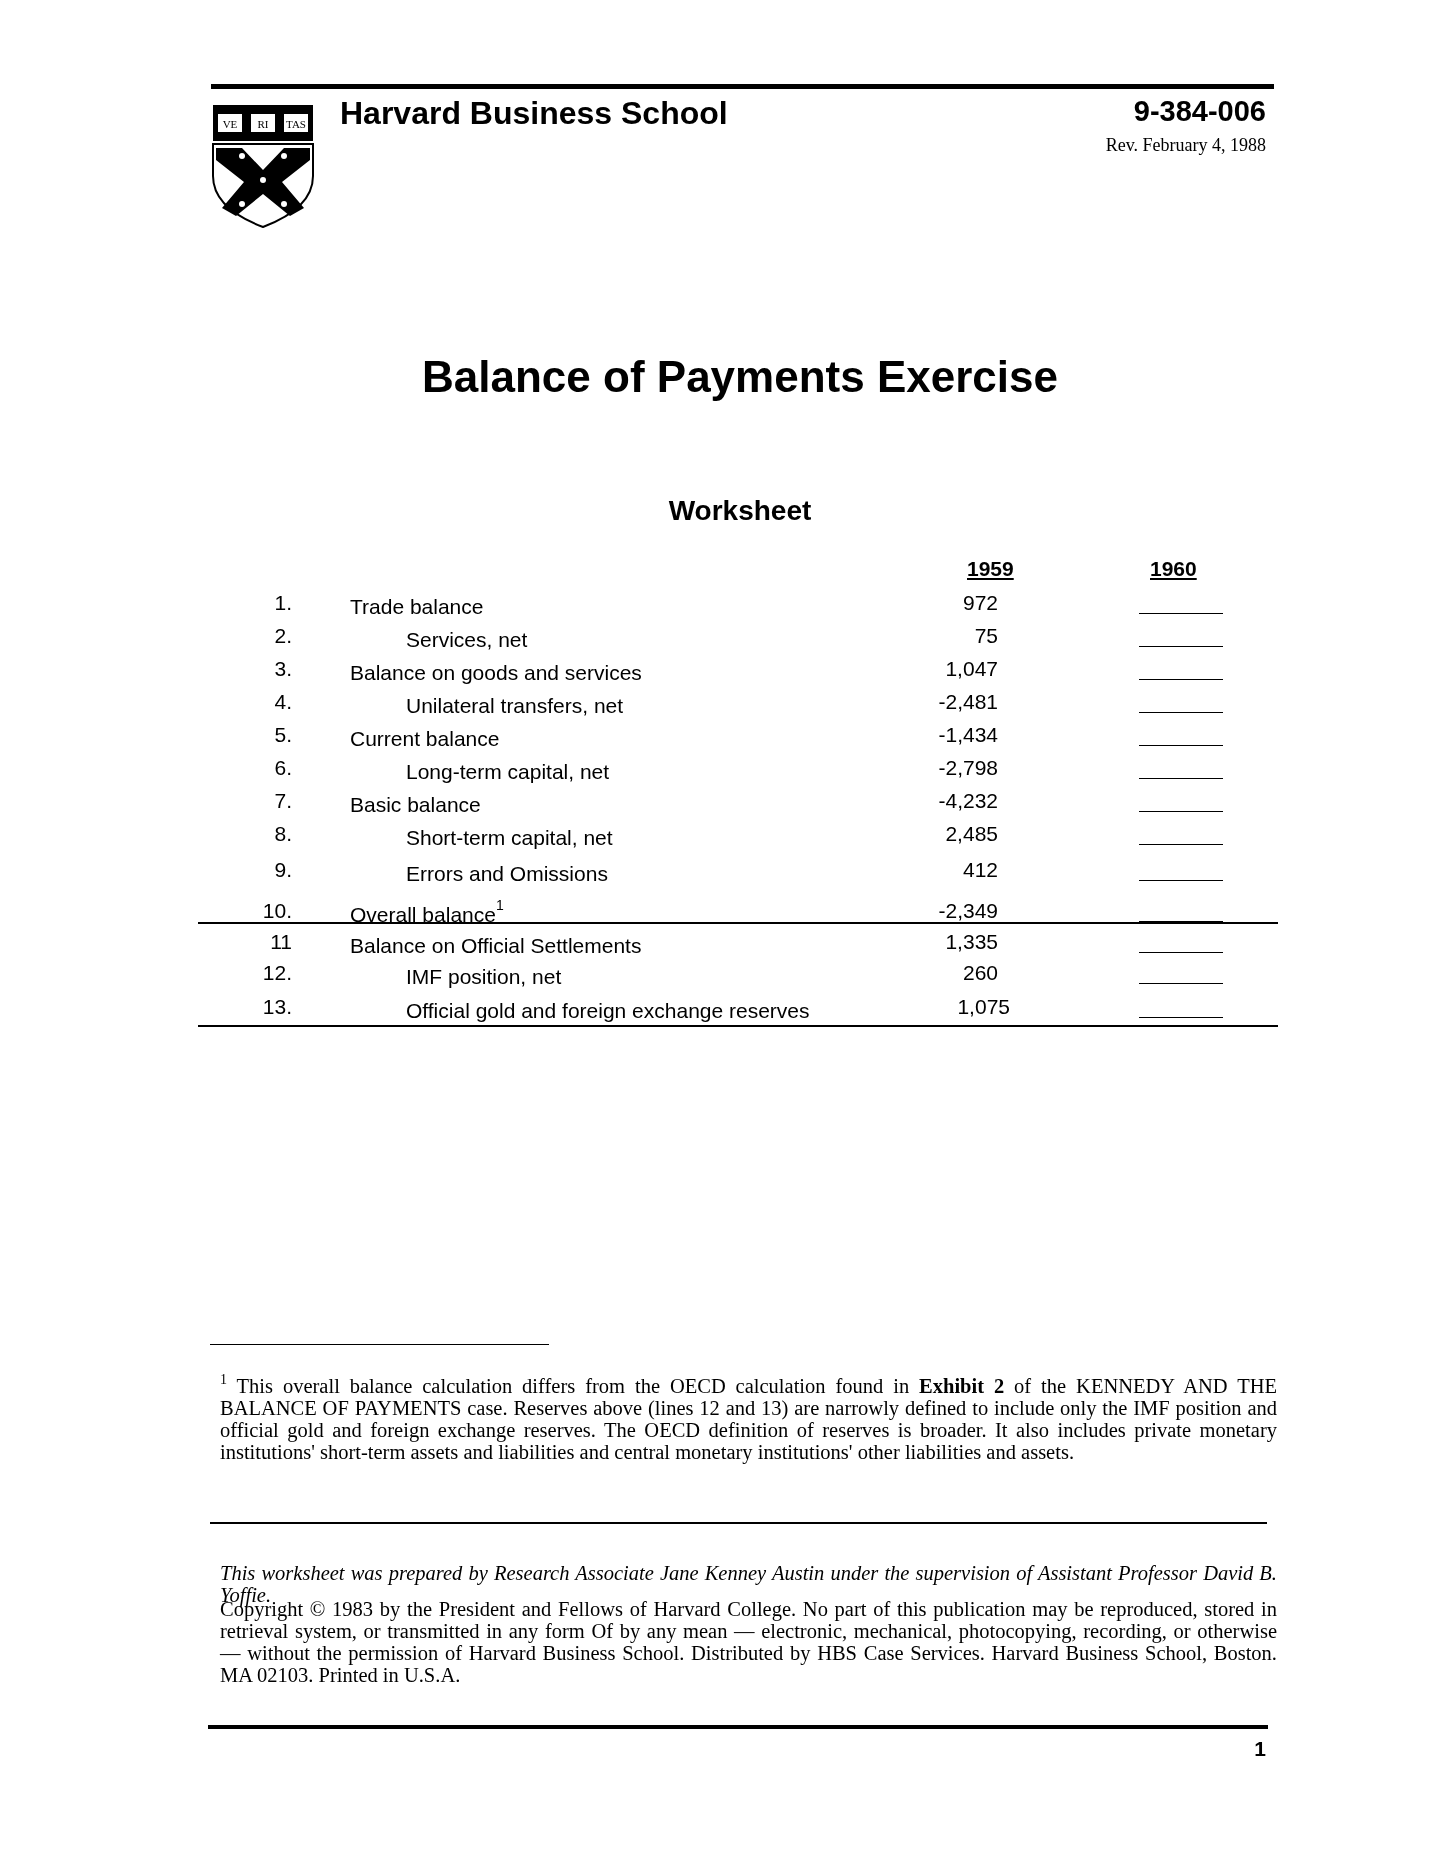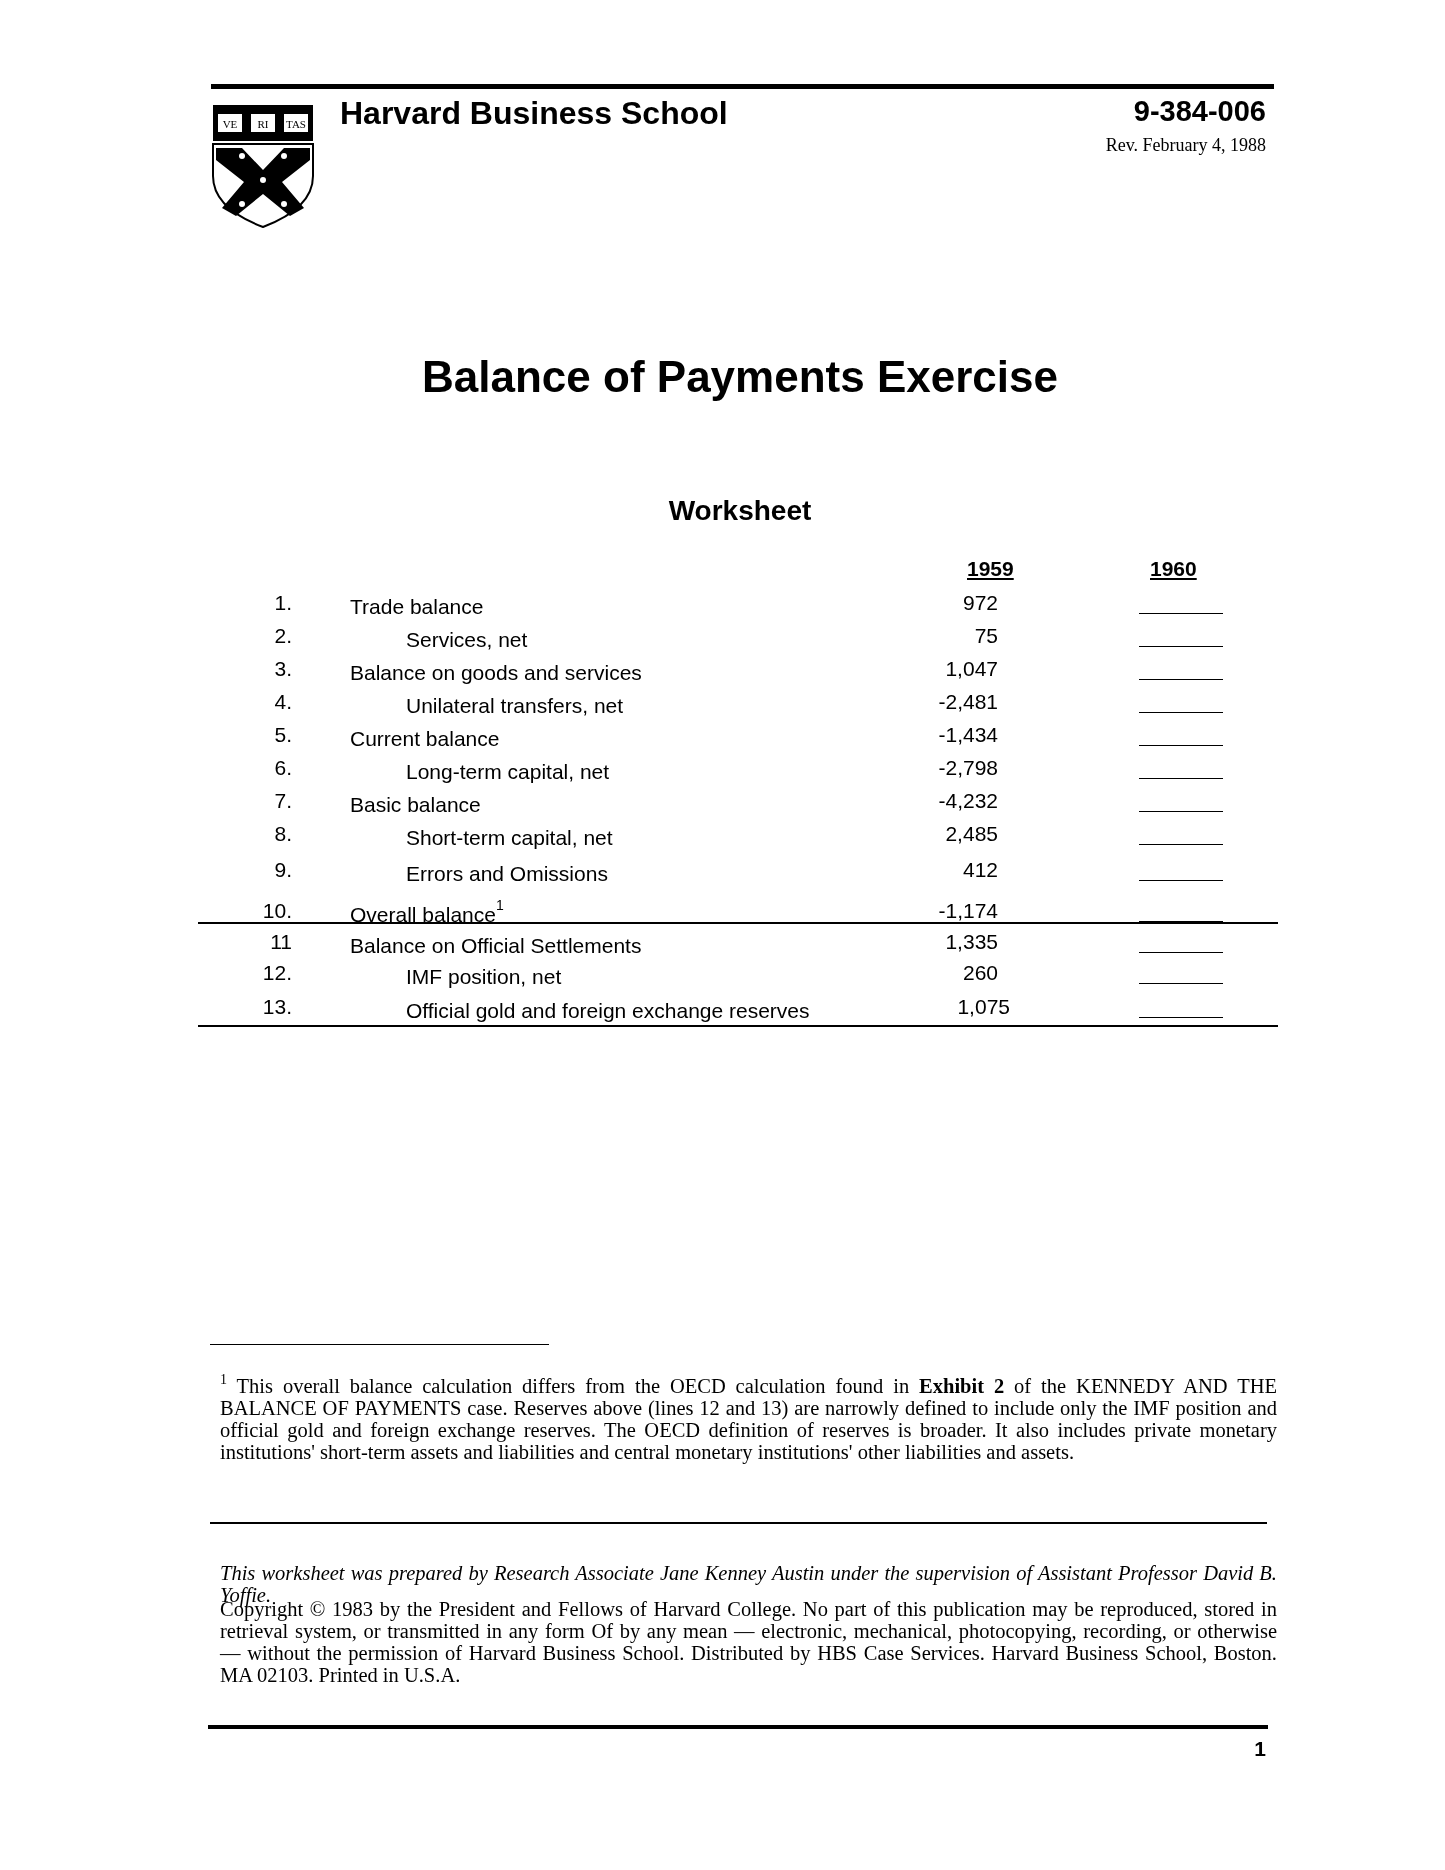--- a/index.html
+++ b/index.html
@@ -110,21 +110,21 @@
     </div>
     <div class="row" style="top: 862px;">
       <span class="num">9.</span>
       <span class="lbl ind"><span>Errors and Omissions</span></span>
       <span class="val">412</span>
       <span class="blank"></span>
     </div>
     <div class="row" style="top: 903px;">
       <span class="num">10.</span>
       <span class="lbl"><span>Overall balance</span><sup>1</sup></span>
-      <span class="val">-1,174</span>
+      <span class="val">-2,349</span>
       <span class="blank"></span>
     </div>
     <div class="row" style="top: 934px;">
       <span class="num">11</span>
       <span class="lbl"><span>Balance on Official Settlements</span></span>
       <span class="val">1,335</span>
       <span class="blank"></span>
     </div>
     <div class="row" style="top: 965px;">
       <span class="num">12.</span>

